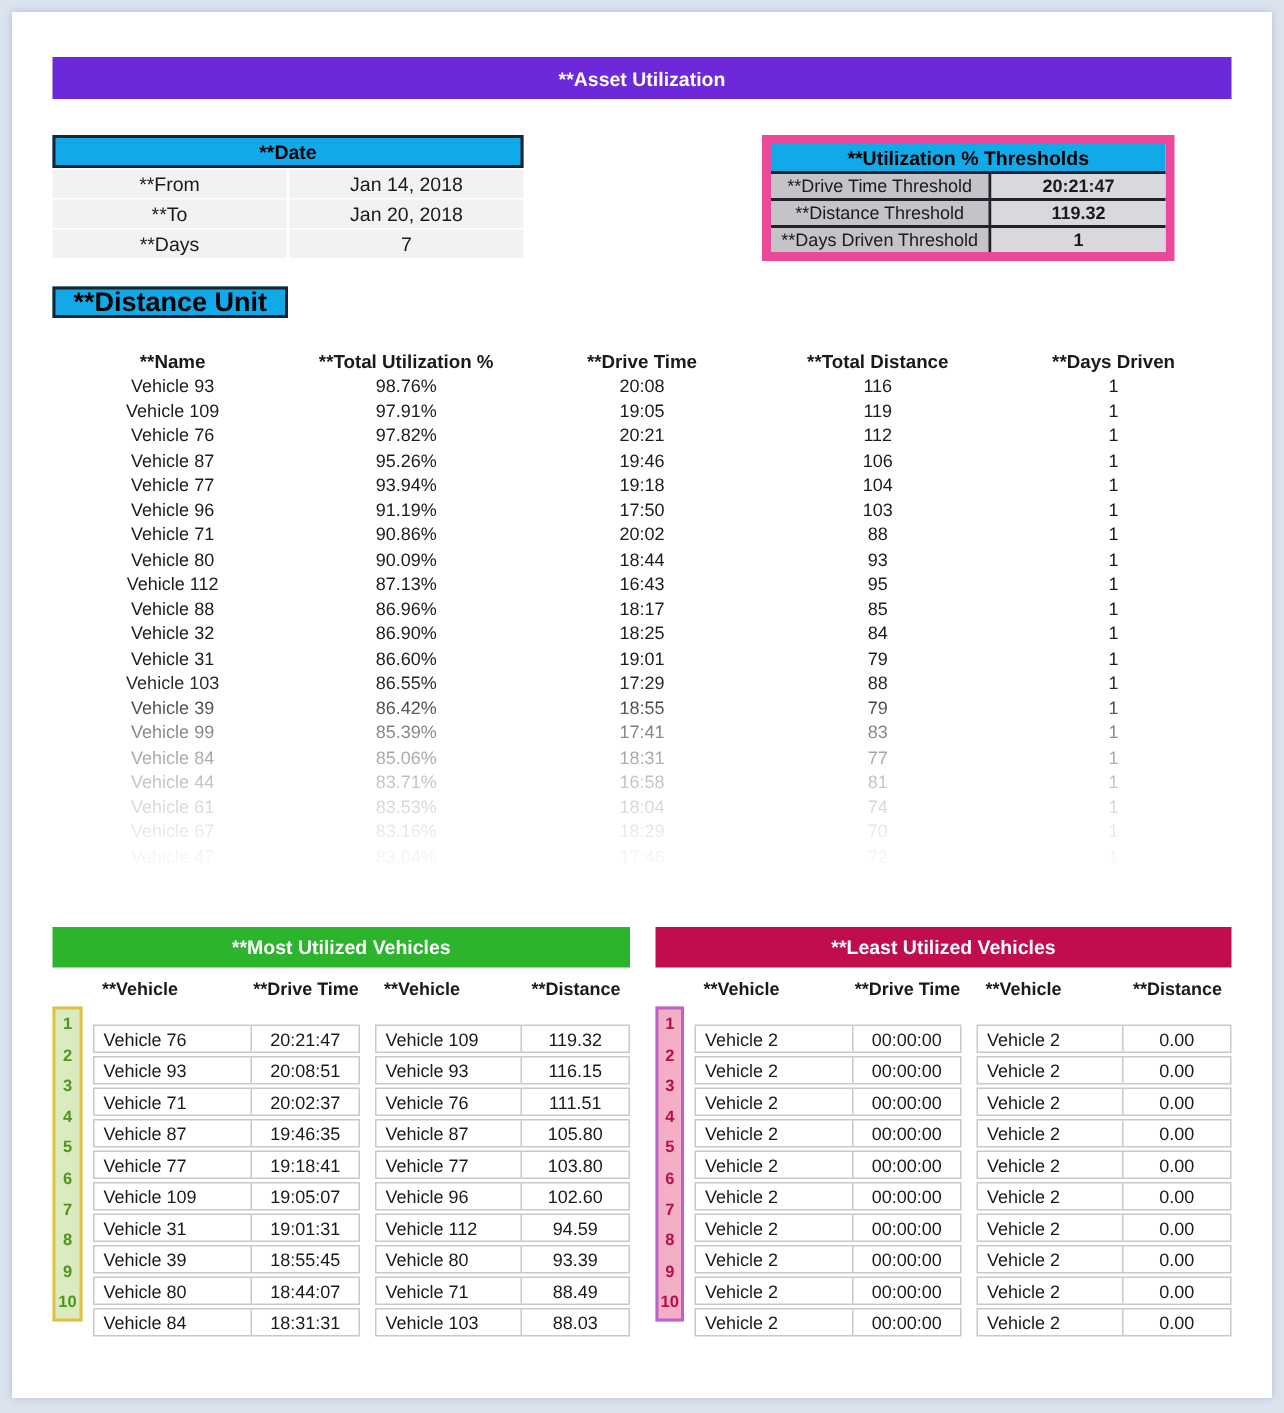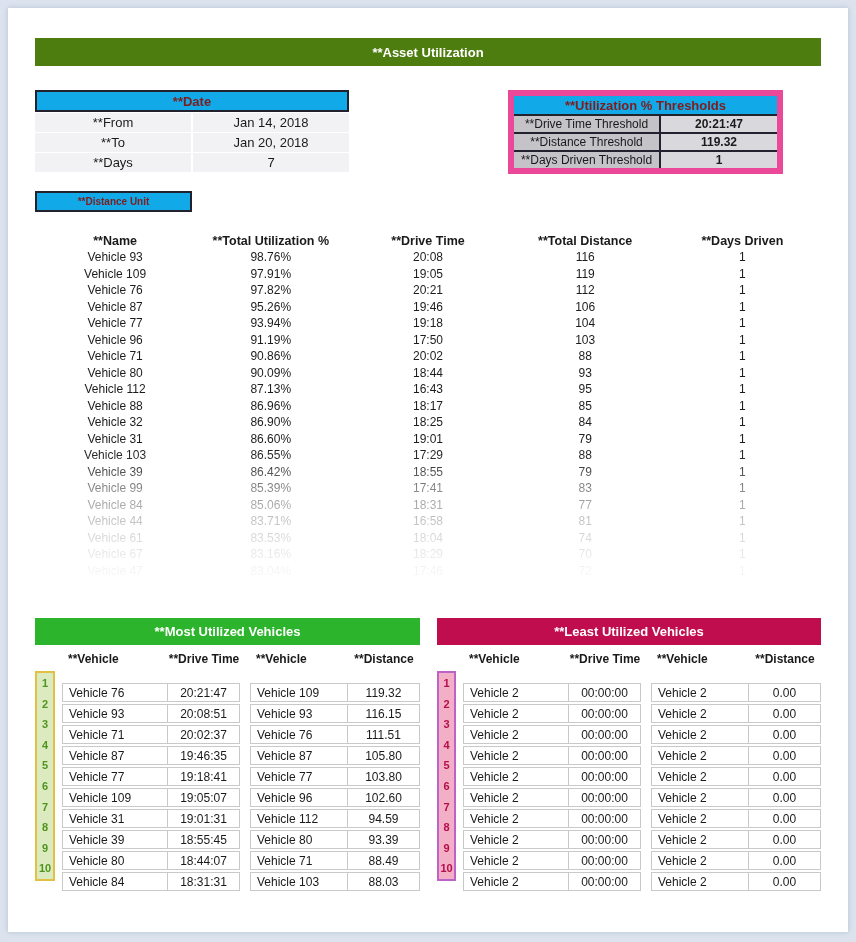--- a/index.html
+++ b/index.html
@@ -3,43 +3,43 @@
 <meta charset="utf-8">
 <style>
   * { margin:0; padding:0; box-sizing:border-box; }
   html,body { width:856px; height:942px; }
   body { background:#dce3ee; font-family:"Liberation Sans", sans-serif; color:#1a1a1a; position:relative; }
 
   .card { position:absolute; left:8px; top:8px; width:840px; height:924px; background:#ffffff;
           box-shadow:0 0 5px rgba(80,100,140,.28); }
 
   
-  .title-bar { position:absolute; left:27px; top:30px; width:786px; height:28px; background:#4d7c0f;
+  .title-bar { position:absolute; left:27px; top:30px; width:786px; height:28px; background:#6d28d9;
                color:#fff; font-weight:bold; font-size:13px; display:flex; align-items:center; justify-content:center; }
 
   
-  .panel-header { height:22px; background:#12A9E9; border:2px solid #22222e; color:#7f1d1d;
+  .panel-header { height:22px; background:#12A9E9; border:2px solid #22222e; color:#000000;
                   font-weight:bold; font-size:13px; display:flex; align-items:center; justify-content:center; }
   .date-panel { position:absolute; left:27px; top:82px; width:314px; }
   .kv-row { display:grid; grid-template-columns:1fr 1fr; column-gap:2px; margin-top:1px; }
   .kv-cell { height:19px; background:#F2F2F5; display:flex; align-items:center; justify-content:center; font-size:13px; }
 
   .thresholds { position:absolute; left:500px; top:82px; width:275px; border:6px solid #ec4899; }
   .thresholds .panel-header { border:none; border-bottom:2px solid #22222e; height:20px; }
   .th-row { display:grid; grid-template-columns:147px 1fr; }
   .th-row + .th-row { border-top:2px solid #22222e; }
   .th-label { height:16px; background:#C3C3C8; border-right:2px solid #22222e; display:flex;
               align-items:center; justify-content:center; font-size:12px; }
   .th-value { height:16px; background:#D9D9DD; display:flex; align-items:center; justify-content:center;
               font-size:12px; font-weight:bold; }
 
   .distance-unit { position:absolute; left:27px; top:183px; width:314px; display:grid;
                    grid-template-columns:157px 1fr; column-gap:2px; }
-  .du-label { height:21px; background:#12A9E9; border:2px solid #22222e; color:#7f1d1d; font-weight:bold;
-              font-size:10px; display:flex; align-items:center; justify-content:center; }
+  .du-label { height:21px; background:#12A9E9; border:2px solid #22222e; color:#000000; font-weight:bold;
+              font-size:18px; display:flex; align-items:center; justify-content:center; }
   .du-value { height:21px; background:#F2F2F5; display:flex; align-items:center; justify-content:center; font-size:13px; }
 
   
   .util-table { position:absolute; left:27px; top:224px; width:786px; }
   .u-grid { display:grid; grid-template-columns:repeat(5,1fr); align-items:center; }
   .util-header { font-weight:bold; font-size:12.5px; height:17px; }
   .u-left { text-align:center; padding-left:3px; }
   .u-center { text-align:center; }
   .util-rows > div { height:16.5px; font-size:12px; color:#1c1c1c; }
   .fade-overlay { position:absolute; left:0; top:440px; width:840px; height:142px; pointer-events:none;

